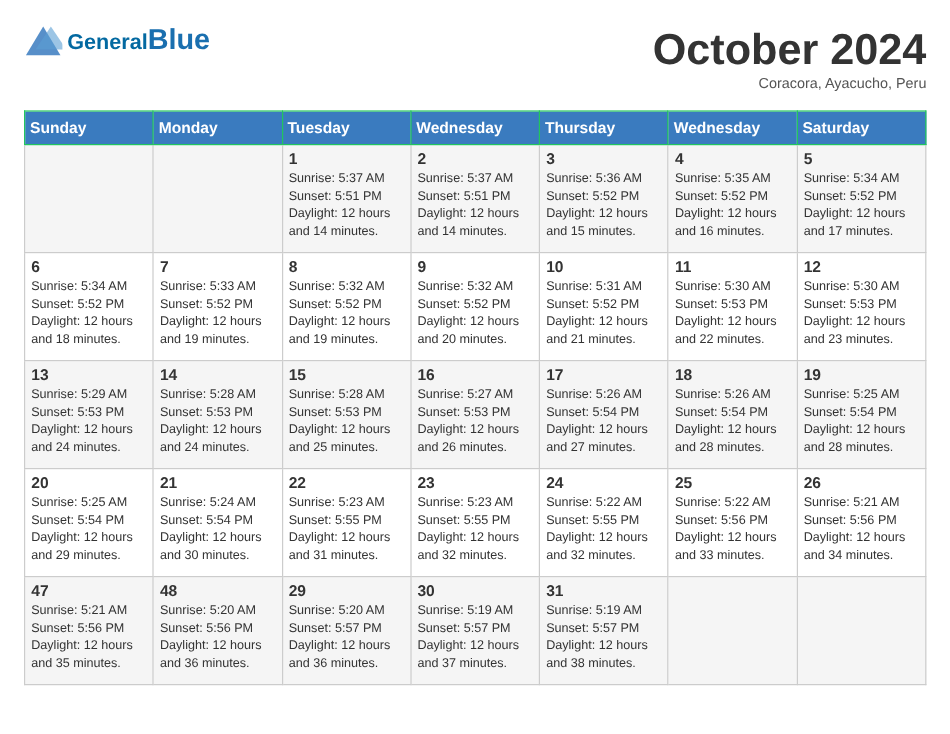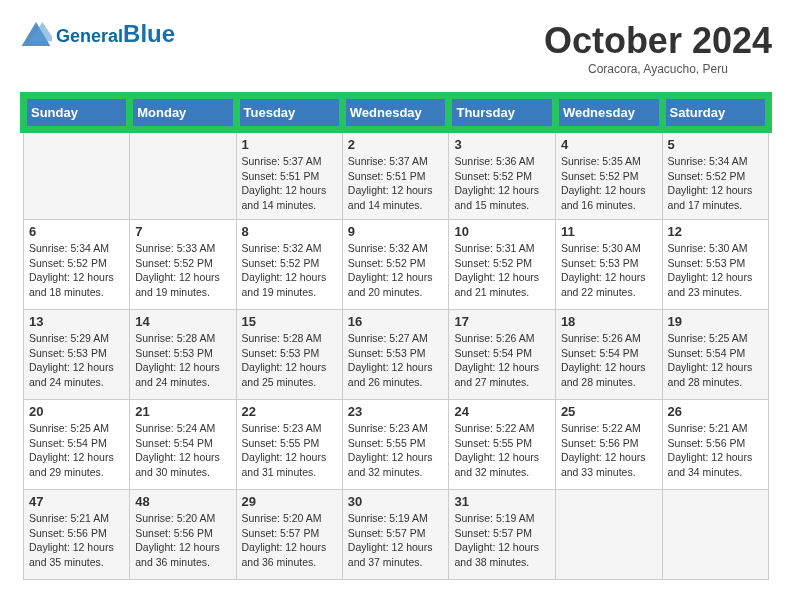--- a/index.html
+++ b/index.html
@@ -30,21 +30,21 @@
       font-size: 24px;
       font-weight: bold;
       color: #1a6faf;
       text-align: right;
     }
     .logo-icon {
       width: 32px;
       height: 28px;
     }
     .title-area {
-      text-align: center;
+      text-align: right;
       margin-left: 16px;
     }
     .month-title {
       font-size: 36px;
       font-weight: bold;
       color: #333;
     }
     .subtitle {
       font-size: 12px;
       color: #555;
@@ -53,21 +53,21 @@
       width: 100%;
       border-collapse: collapse;
       font-size: 11px;
     }
     thead tr th {
       background-color: #3a7bbf;
       color: #fff;
       padding: 6px 4px;
       text-align: left;
       font-size: 13px;
-      border: 7px solid #22c55e;
+      border: 1px solid #22c55e;
     }
     tbody tr td {
       border: 1px solid #ccc;
       vertical-align: top;
       padding: 4px 5px;
       min-height: 80px;
       height: 90px;
       width: 107px;
     }
     tbody tr:nth-child(odd) td {

